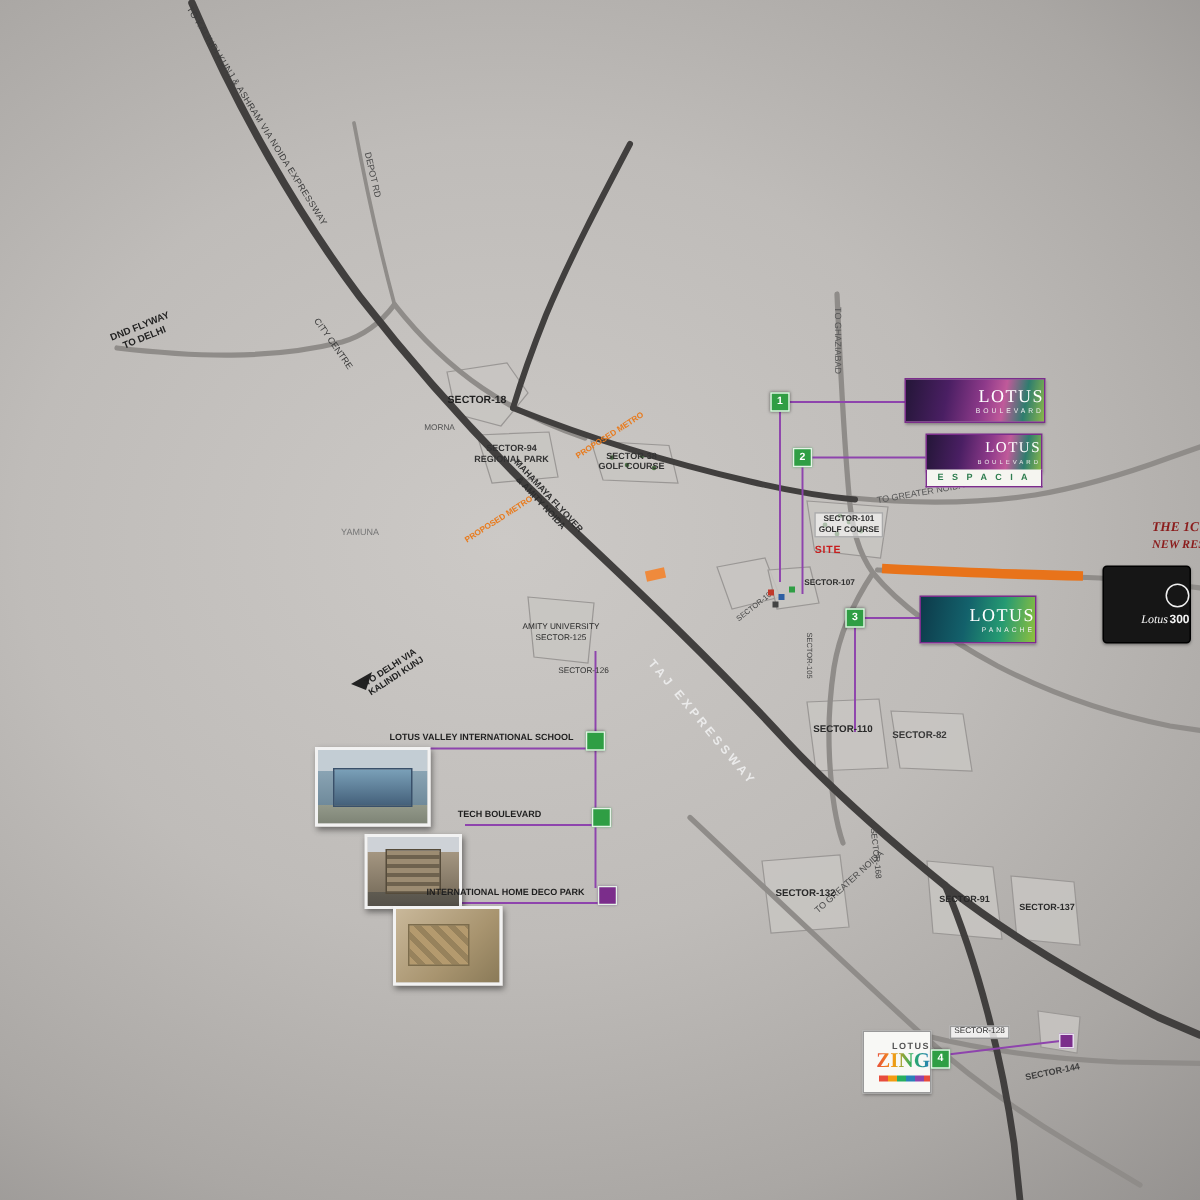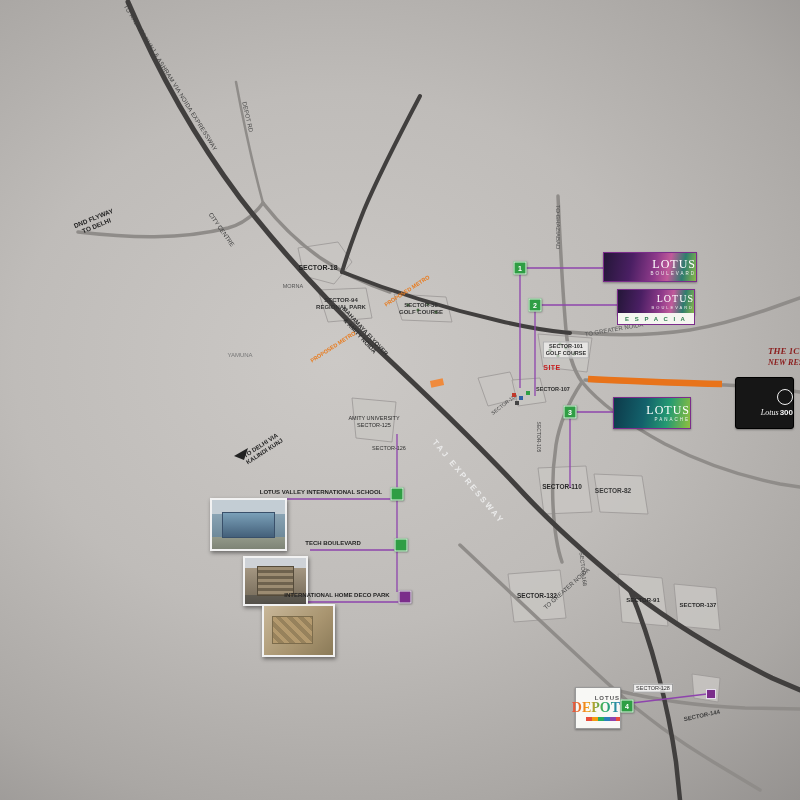--- a/index.html
+++ b/index.html
@@ -185,21 +185,21 @@
   </div>
   <div class="strip" style="left:617px;top:313px;width:76px;height:11px;font-size:6px;">E S P A C I A</div>
 
   <div class="logo grad-panache" style="left:613px;top:397px;width:76px;height:30px;">
     <div class="t" style="font-size:12px;">LOTUS</div>
     <div class="s" style="font-size:4.5px;color:#eee;">PANACHE</div>
   </div>
 
   <div class="logo" style="left:575px;top:687px;width:44px;height:40px;background:#f8f8f5;border:1px solid #999;">
     <div style="font-family:'Liberation Sans',sans-serif;font-size:6px;font-weight:bold;color:#555;letter-spacing:1px;line-height:1;">LOTUS</div>
-    <div class="zing-word" style="font-size:14px;">DEPOT</div>
+    <div class="zing-word" style="font-size:14px;">ZING</div>
     <div style="width:34px;height:4px;margin-top:2px;background:repeating-linear-gradient(90deg,#e74c3c 0 6px,#f39c12 6px 12px,#27ae60 12px 18px,#2980b9 18px 24px,#8e44ad 24px 30px);"></div>
   </div>
 
   <div class="logo" style="left:735px;top:377px;width:57px;height:50px;background:#161616;border:1px solid #000;border-radius:3px;">
     <div style="width:14px;height:14px;border:1.5px solid #f0f0f0;border-radius:50%;margin-bottom:3px;"></div>
     <div style="display:flex;align-items:baseline;gap:1px;">
       <span style="font-style:italic;font-size:8px;color:#f5f5f5;">Lotus</span>
       <span style="font-family:'Liberation Sans',sans-serif;font-size:8px;font-weight:bold;color:#f5f5f5;">300</span>
     </div>
   </div>

